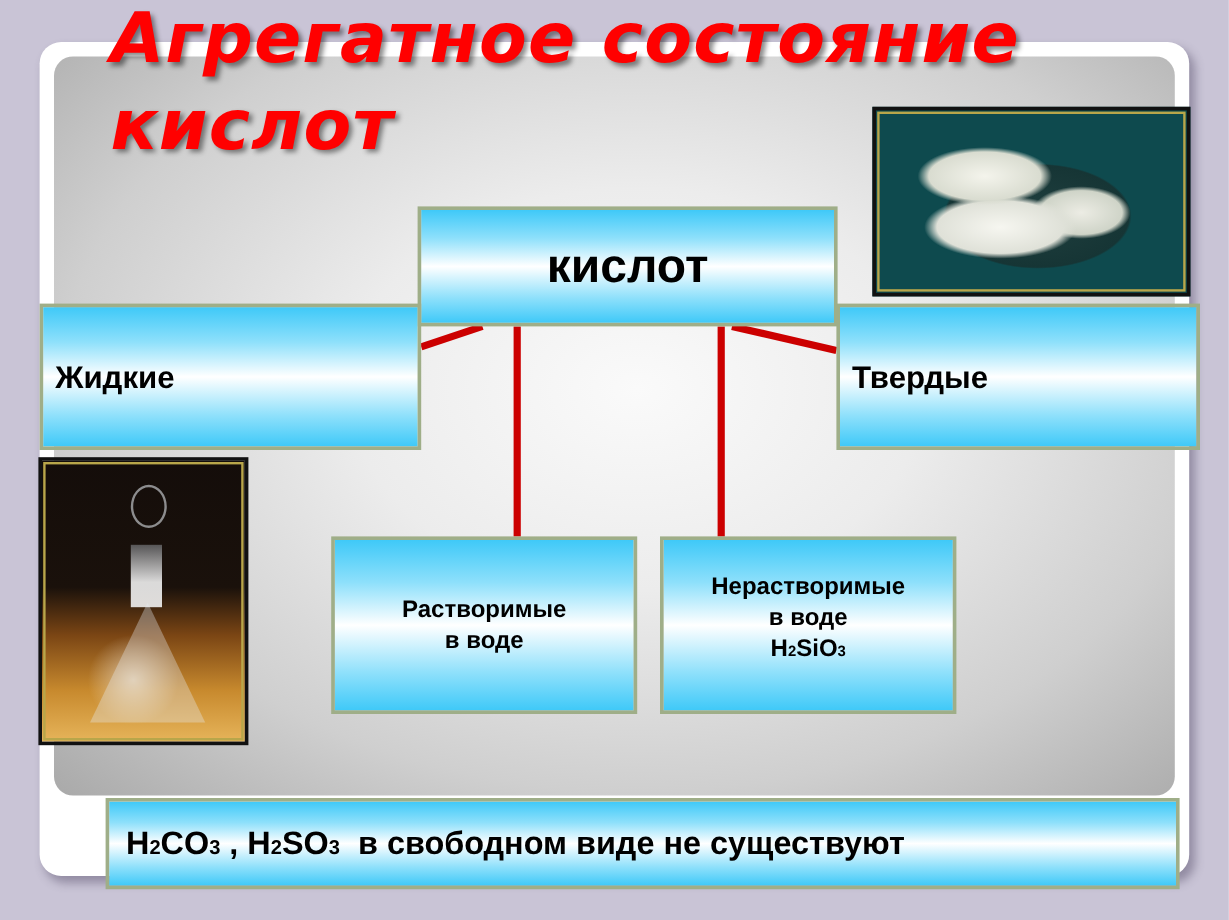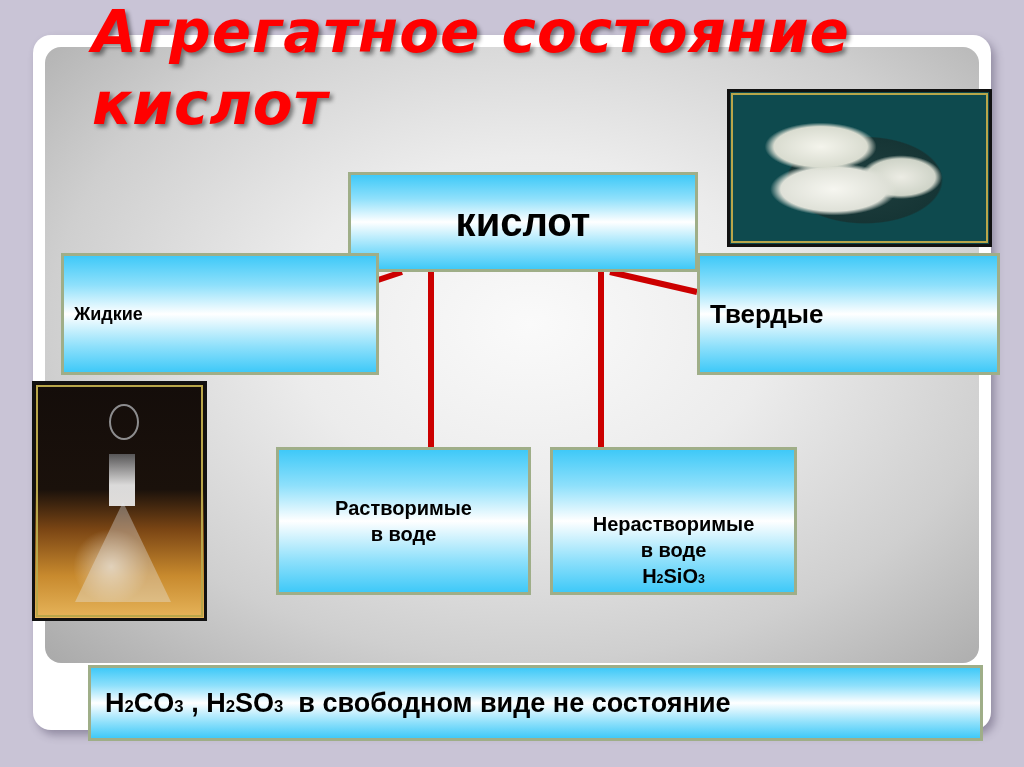--- a/index.html
+++ b/index.html
@@ -29,21 +29,21 @@
       position:absolute; box-sizing:border-box;
       border:3px solid #9fae88;
       background:linear-gradient(to bottom, #3fc9f8 0%, #8ee0fb 25%, #ffffff 50%, #8ee0fb 78%, #3fc9f8 100%);
       color:#000; font-weight:bold;
       font-family:"Liberation Sans", sans-serif;
     }
     .box.center { display:flex; flex-direction:column; align-items:center; justify-content:center; text-align:center; }
     .box.left { padding-left:10px; display:flex; flex-direction:column; justify-content:center; }
     sub.chem { font-size:0.62em; vertical-align:baseline; position:relative; top:0.02em; }
     #box-root { left:348px; top:172px; width:350px; height:100px; font-size:40px; }
-    #box-liquid { left:33px; top:253px; width:318px; height:122px; font-size:18px; line-height:36px;margin-left:28px; }
+    #box-liquid { left:33px; top:253px; width:318px; height:122px; font-size:26px; line-height:36px; }
     #box-solid  { left:697px; top:253px; width:303px; height:122px; font-size:26px; line-height:36px; }
     #box-soluble { left:276px; top:447px; width:255px; height:148px; font-size:20px; line-height:26px; }
     #box-insoluble { left:550px; top:447px; width:247px; height:148px; font-size:20px; line-height:26px; }
     #box-note { left:88px; top:665px; width:895px; height:76px; font-size:27px; padding-left:14px;
       justify-content:center; display:flex; flex-direction:column; }
     .photo {
       position:absolute; box-sizing:border-box;
       border:3px solid #111; outline:2px solid #b8a64a; outline-offset:-6px;
     }
     #photo-crystals {
@@ -107,23 +107,23 @@
 
 <div class="box left" id="box-solid">
   <div>Твердые</div>
 </div>
 
 <div class="box center" id="box-soluble">
   <span>Растворимые</span>
   <span>в воде</span>
 </div>
 
-<div class="box center" id="box-insoluble" style="justify-content:flex-end;padding-top:26px;">
+<div class="box center" id="box-insoluble" style="justify-content:flex-start;padding-top:26px;">
   <span>Нерастворимые</span>
   <span>в воде</span>
   <span><span>H</span><sub class="chem">2</sub><span>SiO</span><sub class="chem">3</sub></span>
 </div>
 
 <div class="box" id="box-note">
   <div>
-    <span><span>H</span><sub class="chem">2</sub><span>CO</span><sub class="chem">3</sub> , <span>H</span><sub class="chem">2</sub><span>SO</span><sub class="chem">3</sub></span>&nbsp;&nbsp;<span>в свободном виде не состояние</span>
+    <span><span>H</span><sub class="chem">2</sub><span>CO</span><sub class="chem">3</sub> , <span>H</span><sub class="chem">2</sub><span>SO</span><sub class="chem">3</sub></span>&nbsp;&nbsp;<span>в свободном виде не существуют</span>
   </div>
 </div>
 
 </body></html>

